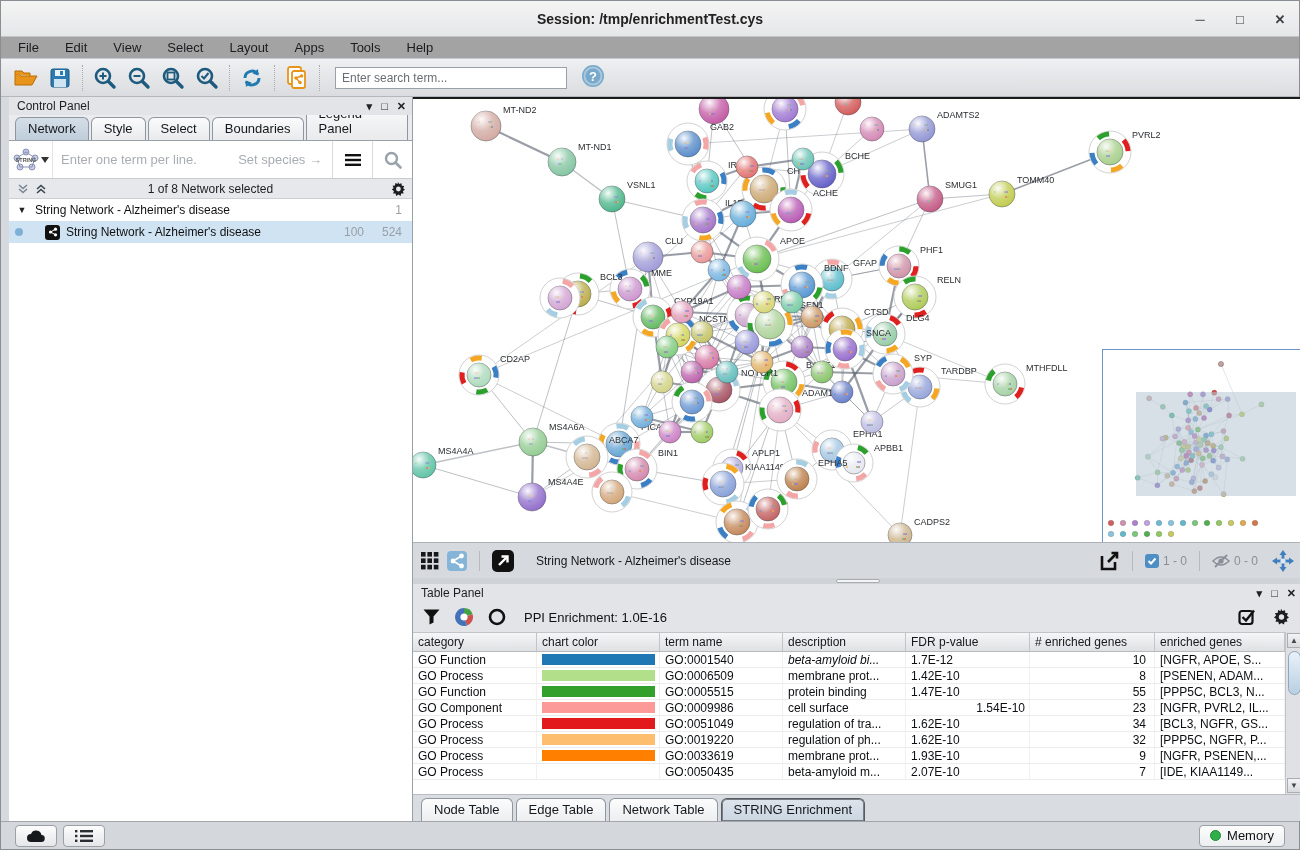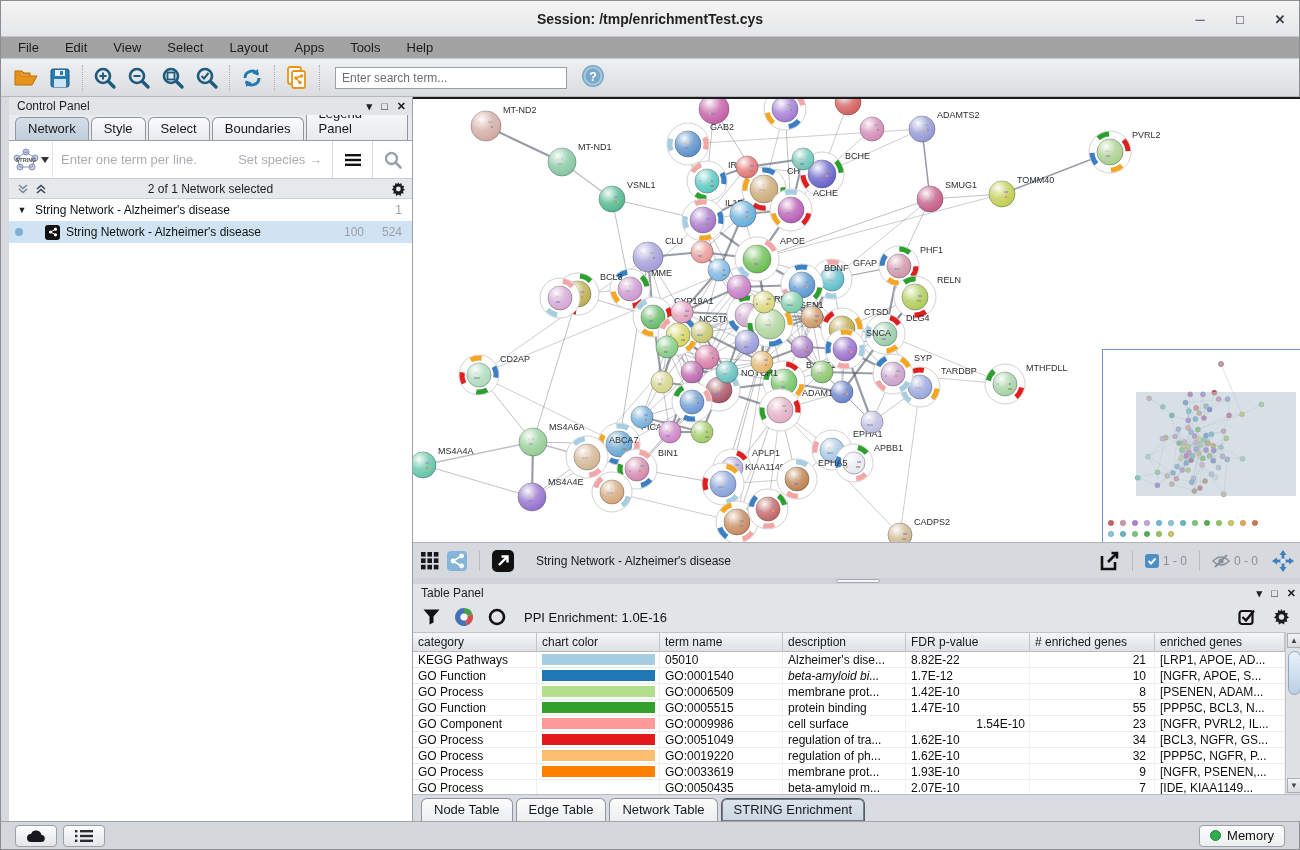--- a/index.html
+++ b/index.html
@@ -247,21 +247,21 @@
       </div>
       <div class="net-subhead">
         <svg width="12" height="12" viewBox="0 0 12 12" style="margin-right:6px">
             <path d="M2 2 L6 5.5 L10 2" fill="none" stroke="#7a8795" stroke-width="1.6"></path>
             <path d="M2 6 L6 9.5 L10 6" fill="none" stroke="#7a8795" stroke-width="1.6"></path>
           </svg>
         <svg width="12" height="12" viewBox="0 0 12 12">
             <path d="M2 10 L6 6.5 L10 10" fill="none" stroke="#3a4550" stroke-width="1.6"></path>
             <path d="M2 6 L6 2.5 L10 6" fill="none" stroke="#3a4550" stroke-width="1.6"></path>
           </svg>
-        <span class="sel-text">2 of 1 Network selected</span>
+        <span class="sel-text">1 of 8 Network selected</span>
         <svg width="16" height="16" viewBox="0 0 16 16" style="position:absolute;right:6px">
             <path d="M8 1 L9.2 3 L11.5 2.2 L11.8 4.7 L14.2 5 L13.2 7.2 L15 8.8 L12.9 10 L13.6 12.4 L11.1 12.5 L10.6 15 L8.4 13.6 L6.2 15 L5.6 12.5 L3.1 12.4 L3.9 10 L1.8 8.6 L3.6 7 L2.6 4.8 L5 4.6 L5.4 2.1 L7.6 3 Z" fill="#1b1d20"></path>
             <circle cx="8.4" cy="8" r="2.4" fill="#e6e8eb"></circle>
           </svg>
       </div>
       <div class="tree">
         <div class="tree-row">
           <span class="tree-expander">▼</span>
           <span>String Network - Alzheimer's disease</span>
           <span class="tree-count">1</span>
@@ -2000,31 +2000,20 @@
                 <div class="th" style="width: 124px; flex: 0 0 auto;">category</div>
                 <div class="th" style="width: 123px; flex: 0 0 auto;">chart color</div>
                 <div class="th" style="width: 123px; flex: 0 0 auto;">term name</div>
                 <div class="th" style="width: 123px; flex: 0 0 auto;">description</div>
                 <div class="th" style="width: 124px; flex: 0 0 auto;">FDR p-value</div>
                 <div class="th" style="width: 125px; flex: 0 0 auto;"># enriched genes</div>
                 <div class="th" style="width: 130px; flex: 1 1 0%;">enriched genes</div>
               </div>
             <div class="tbody" id="tbody">
                 <div class="tr">
-                  <div class="td" style="width: 124px; flex: 0 0 auto;">KEGG Pathways</div>
-                  <div class="td" style="width: 123px; flex: 0 0 auto;">
-                    <div class="swatch" style="background: rgb(166, 206, 227);"></div>
-                  </div>
-                  <div class="td" style="width: 123px; flex: 0 0 auto;">05010</div>
-                  <div class="td" style="width: 123px; flex: 0 0 auto;">Alzheimer's dise...</div>
-                  <div class="td" style="width: 124px; flex: 0 0 auto;">8.82E-22</div>
-                  <div class="td num" style="width: 125px; flex: 0 0 auto;">21</div>
-                  <div class="td" style="width: 130px; flex: 1 1 0%;">[LRP1, APOE, AD...</div>
-                </div>
-                <div class="tr">
                   <div class="td" style="width: 124px; flex: 0 0 auto;">GO Function</div>
                   <div class="td" style="width: 123px; flex: 0 0 auto;">
                     <div class="swatch" style="background: rgb(31, 120, 180);"></div>
                   </div>
                   <div class="td" style="width: 123px; flex: 0 0 auto;">GO:0001540</div>
                   <div class="td" style="width: 123px; flex: 0 0 auto; font-style: italic;">beta-amyloid bi...</div>
                   <div class="td" style="width: 124px; flex: 0 0 auto;">1.7E-12</div>
                   <div class="td num" style="width: 125px; flex: 0 0 auto;">10</div>
                   <div class="td" style="width: 130px; flex: 1 1 0%;">[NGFR, APOE, S...</div>
                 </div>

